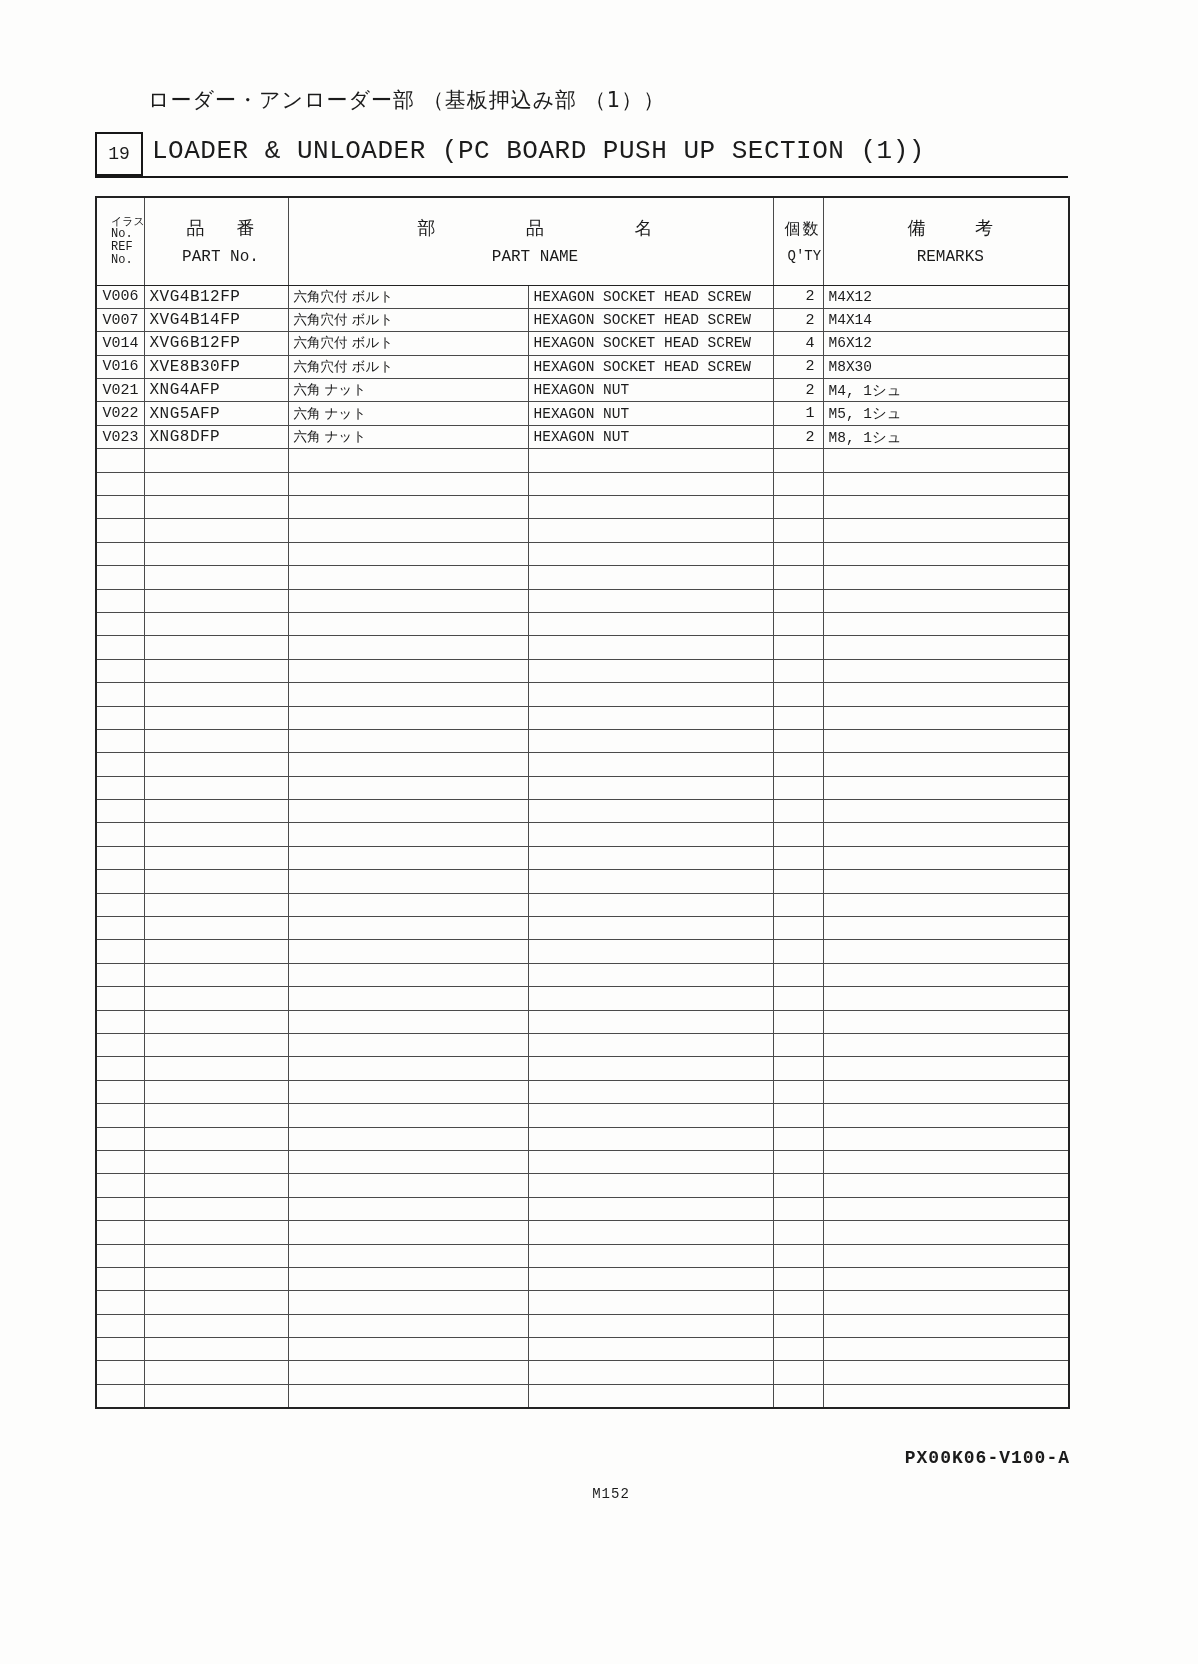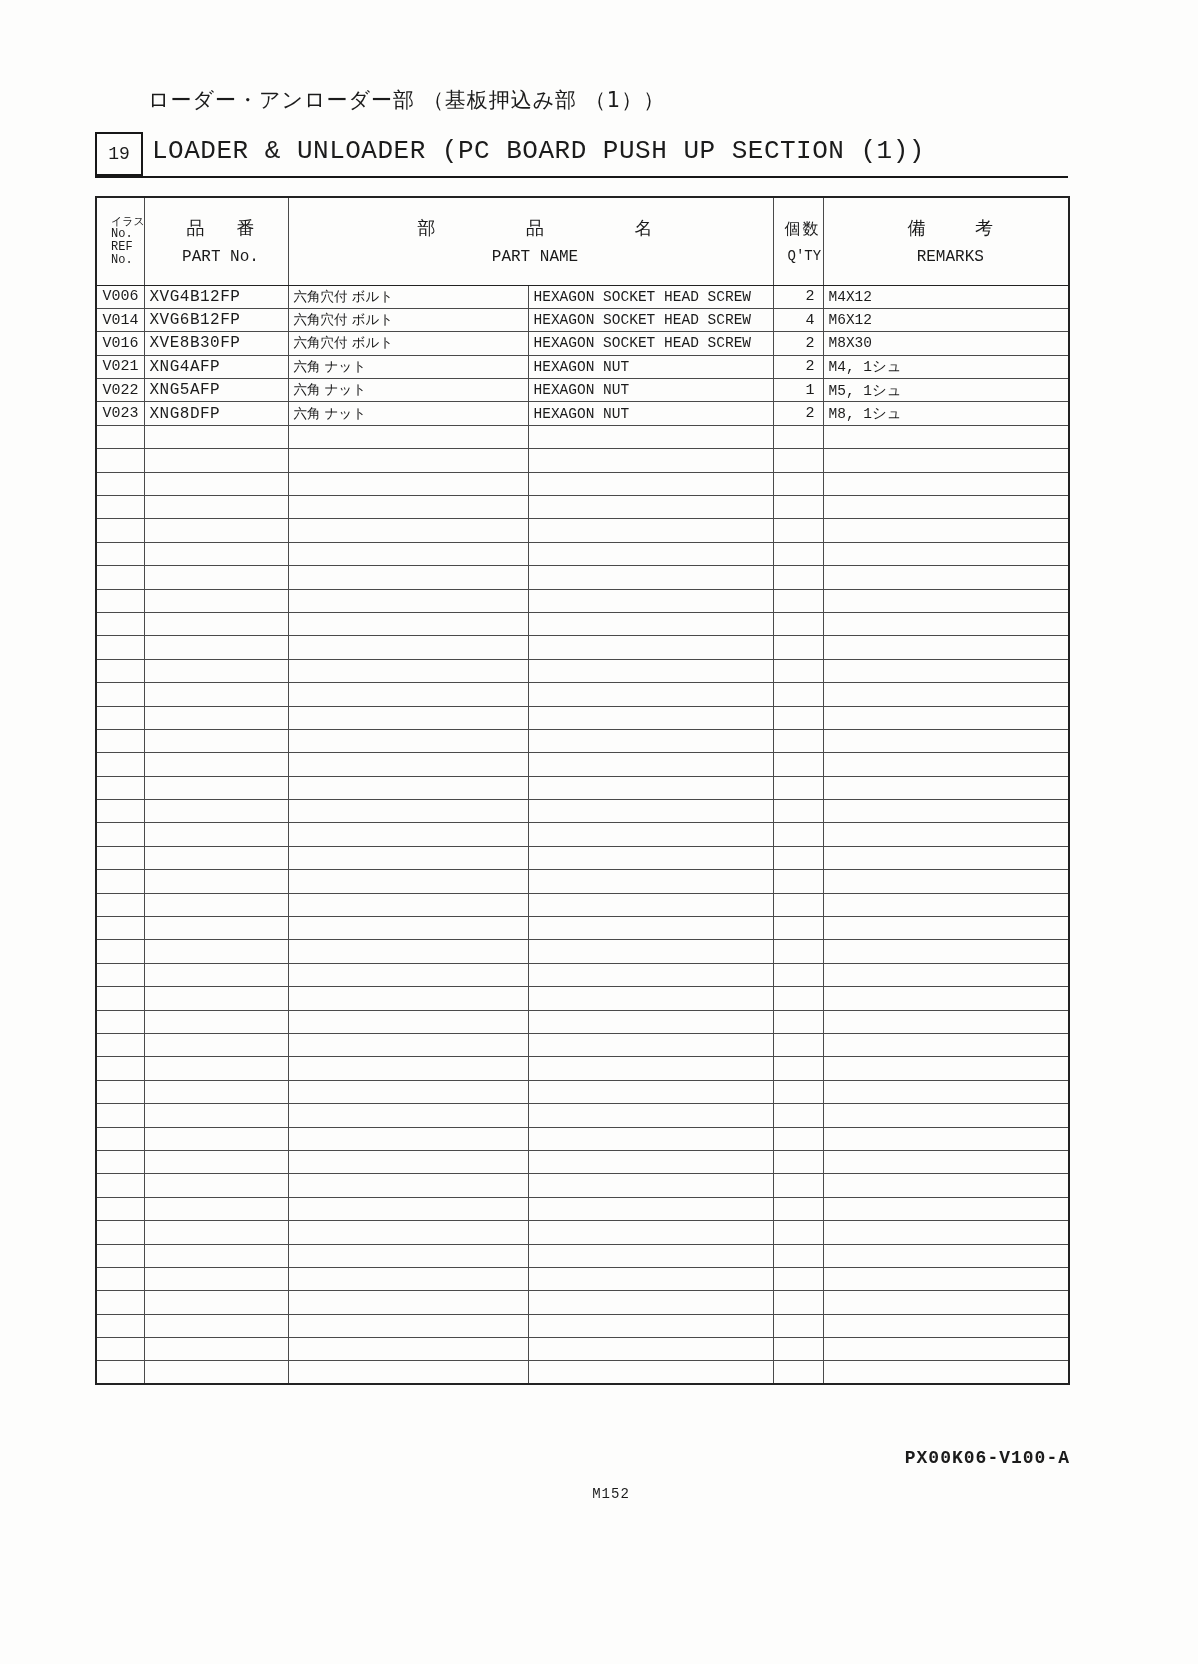--- a/index.html
+++ b/index.html
@@ -150,20 +150,28 @@
     <tbody>
         <tr>
     <td class="ref">V006</td>
     <td class="pno">XVG4B12FP</td>
     <td class="nja">六角穴付 ボルト</td>
     <td class="nen">HEXAGON SOCKET HEAD SCREW</td>
     <td class="qty">2</td>
     <td class="rem">M4X12</td>
   </tr>
         <tr>
+    <td class="ref">V007</td>
+    <td class="pno">XVG4B14FP</td>
+    <td class="nja">六角穴付 ボルト</td>
+    <td class="nen">HEXAGON SOCKET HEAD SCREW</td>
+    <td class="qty">2</td>
+    <td class="rem">M4X14</td>
+  </tr>
+        <tr>
     <td class="ref">V014</td>
     <td class="pno">XVG6B12FP</td>
     <td class="nja">六角穴付 ボルト</td>
     <td class="nen">HEXAGON SOCKET HEAD SCREW</td>
     <td class="qty">4</td>
     <td class="rem">M6X12</td>
   </tr>
         <tr>
     <td class="ref">V016</td>
     <td class="pno">XVE8B30FP</td>

